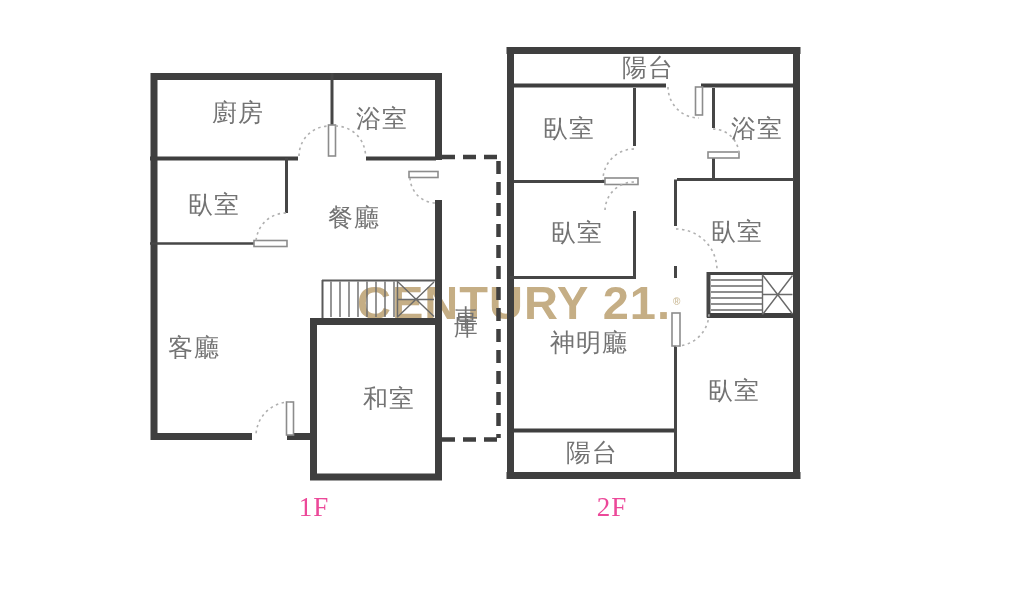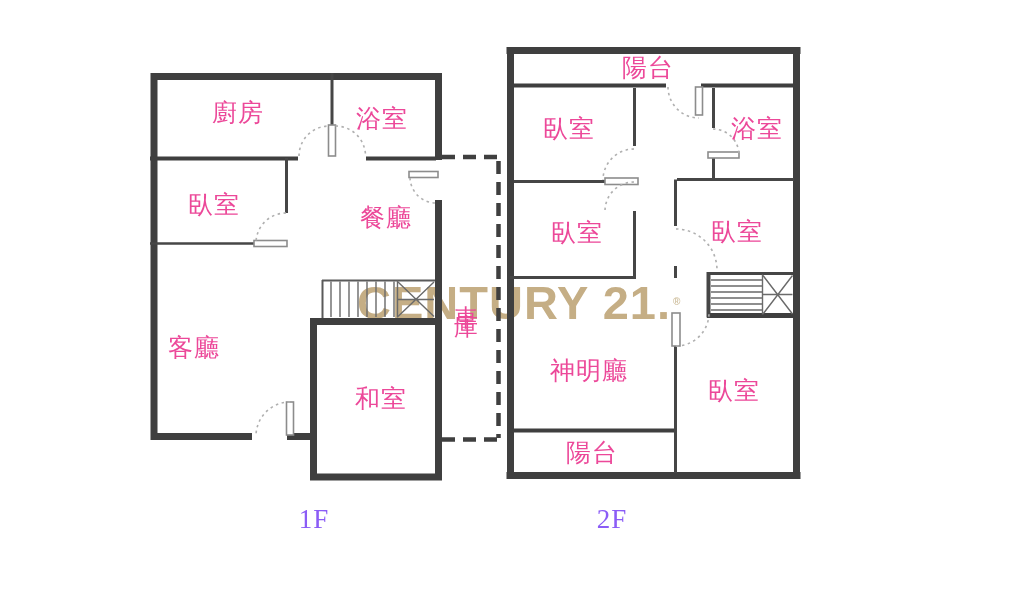--- a/index.html
+++ b/index.html
@@ -9,25 +9,25 @@
   
   .watermark{position:absolute;left:357px;top:279px;z-index:1;
              font-family:"Liberation Sans","DejaVu Sans",sans-serif;font-weight:bold;
              user-select:none;}
   .wm-brand{font-size:47px;line-height:1;letter-spacing:1px;color:#C5AE85;white-space:nowrap;}
   .wm-reg{font-size:10px;color:#CFBF9E;vertical-align:14px;margin-left:2px;}
   .wm-tagline{margin-left:97px;margin-top:4px;font-size:21px;line-height:1;
               letter-spacing:2px;color:#C4A87A;white-space:nowrap;}
   
   .room-label{position:absolute;z-index:3;transform:translate(-50%,-50%);
-              font-size:25px;line-height:1;color:#ec4899;white-space:nowrap;letter-spacing:1px;text-align:center;}
+              font-size:25px;line-height:1;color:#737373;white-space:nowrap;letter-spacing:1px;text-align:center;}
   .room-label.small{font-size:24px;}
   .vertical{writing-mode:vertical-rl;letter-spacing:8px;}
   .floor-caption{position:absolute;z-index:3;transform:translate(-50%,-50%);
-                 font-size:27px;color:#8b5cf6;letter-spacing:1px;margin-top:12px;}
+                 font-size:27px;color:#ec4899;letter-spacing:1px;}
 </style>
 </head>
 <body>
 
 <div class="stage">
 
   <div class="watermark">
     <div class="wm-brand"><span>CENTURY 21.</span><span class="wm-reg">®</span></div>
   </div>
 
@@ -103,29 +103,29 @@
         <path d="M713 129 A26 26 0 0 1 739 155" stroke="#B0B0B0" stroke-width="1.6" fill="none" stroke-dasharray="2.5 3.5"></path>
         <path d="M676 229 A41 41 0 0 1 717 270" stroke="#B0B0B0" stroke-width="1.6" fill="none" stroke-dasharray="2.5 3.5"></path>
         <path d="M676 346 A33 33 0 0 0 709 313" stroke="#B0B0B0" stroke-width="1.6" fill="none" stroke-dasharray="2.5 3.5"></path>
       </g>
     </g>
   </svg>
 
   <div class="room-label" style="left:238px;top:112px">廚房</div>
   <div class="room-label" style="left:382px;top:118px">浴室</div>
   <div class="room-label" style="left:214px;top:204px">臥室</div>
-  <div class="room-label" style="left:386px;top:217px">餐廳</div>
+  <div class="room-label" style="left:354px;top:217px">餐廳</div>
   <div class="room-label" style="left:194px;top:347px">客廳</div>
-  <div class="room-label" style="left:381px;top:398px">和室</div>
+  <div class="room-label" style="left:389px;top:398px">和室</div>
   <div class="room-label small vertical" style="left:466px;top:294px">車庫</div>
   <div class="floor-caption" style="left:314px;top:507px">1F</div>
 
   <div class="room-label" style="left:648px;top:67px">陽台</div>
   <div class="room-label" style="left:569px;top:128px">臥室</div>
   <div class="room-label" style="left:757px;top:128px">浴室</div>
   <div class="room-label" style="left:577px;top:232px">臥室</div>
   <div class="room-label" style="left:737px;top:231px">臥室</div>
-  <div class="room-label" style="left:589px;top:370px">神明廳</div>
+  <div class="room-label" style="left:589px;top:342px">神明廳</div>
   <div class="room-label" style="left:734px;top:390px">臥室</div>
   <div class="room-label" style="left:592px;top:452px">陽台</div>
   <div class="floor-caption" style="left:612px;top:507px">2F</div>
 
 </div>
 
 </body></html>

